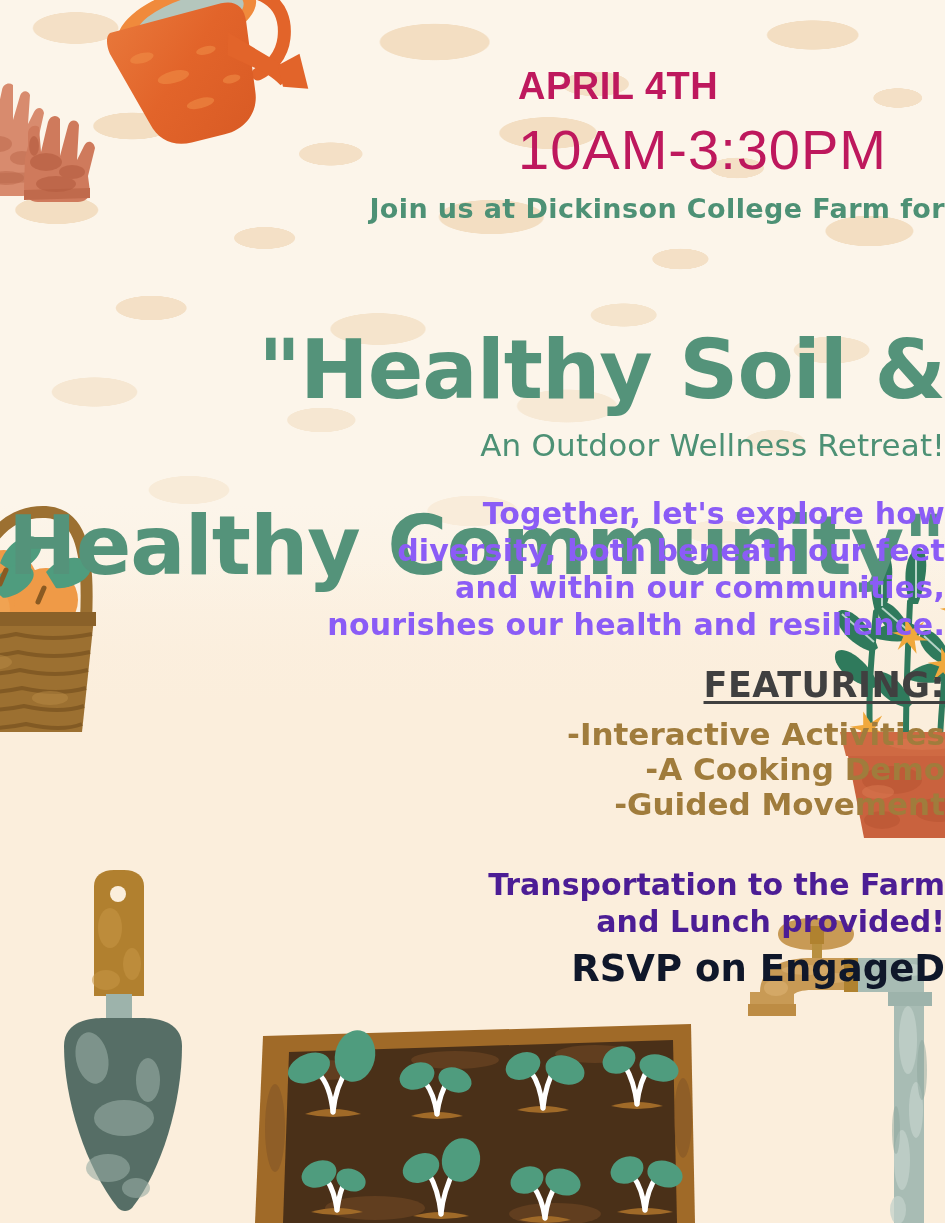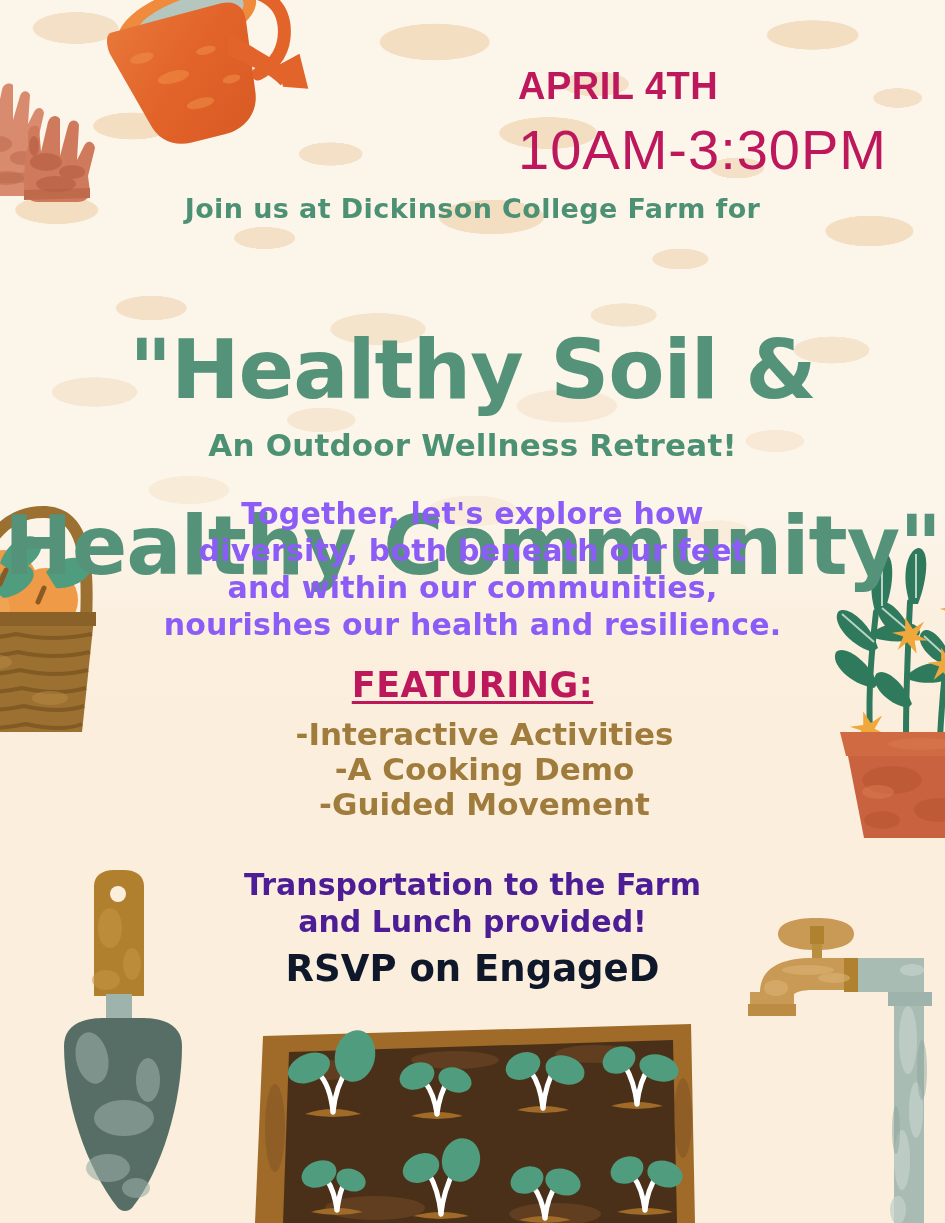--- a/index.html
+++ b/index.html
@@ -49,21 +49,21 @@
       radial-gradient(ellipse 74px 25px at 50% 73%,#f9ecda 0 60%, transparent 62%),
       radial-gradient(ellipse 52px 19px at 76% 76%,#f9ecda 0 60%, transparent 62%),
       linear-gradient(to bottom, rgba(252,245,234,0) 72%, #fbeedc 100%);
   }
   .texture-fade {
     position:absolute; left:0; top:560px; width:945px; height:180px;
     background:linear-gradient(to bottom, rgba(251,238,220,0) 0%, #fbeedc 100%);
   }
 
   
-  .txt { position:absolute; text-align:center; white-space:pre-line; }
+  .txt { position:absolute; text-align:right; white-space:pre-line; }
 
   #date-block {
     right:58px; top:46px; text-align:left;
     color:#be185d;
     font-family:"Liberation Sans", sans-serif;
     font-weight:bold; letter-spacing:0.5px;
   }
   #date-line   { font-size:38px; line-height:44px; }
   #time-line   { font-size:56px; line-height:48px; font-weight:normal; letter-spacing:1px; }
 
@@ -76,33 +76,33 @@
   #main-title {
     left:0; right:0; top:238px;
     color:#54937a;
     font-size:82px; line-height:88px; font-weight:bold;
     letter-spacing:-1px;
     font-family:"DejaVu Sans", sans-serif;
   }
   #subtitle {
     left:0; right:0; top:427px;
     color:#4d9175;
-    font-size:31px; font-weight:bold; letter-spacing:0.2px;
+    font-size:31px; font-weight:normal; letter-spacing:0.2px;
   }
 
   #body-para {
     left:0; right:0; top:495px;
     color:#8b5cf6;
     font-size:30px; line-height:37px; font-weight:bold;
     letter-spacing:0.2px;
   }
 
   #featuring-head {
     left:0; right:0; top:665px;
-    color:#be185d;
+    color:#404040;
     font-size:35px; font-weight:bold;
     text-decoration:underline;
     text-underline-offset:4px;
     letter-spacing:0.5px;
   }
   #featuring-list {
     left:0; right:0; top:717px;
     color:#a07c3c;
     font-size:31px; line-height:35px; font-weight:bold;margin-left:24px;
   }

